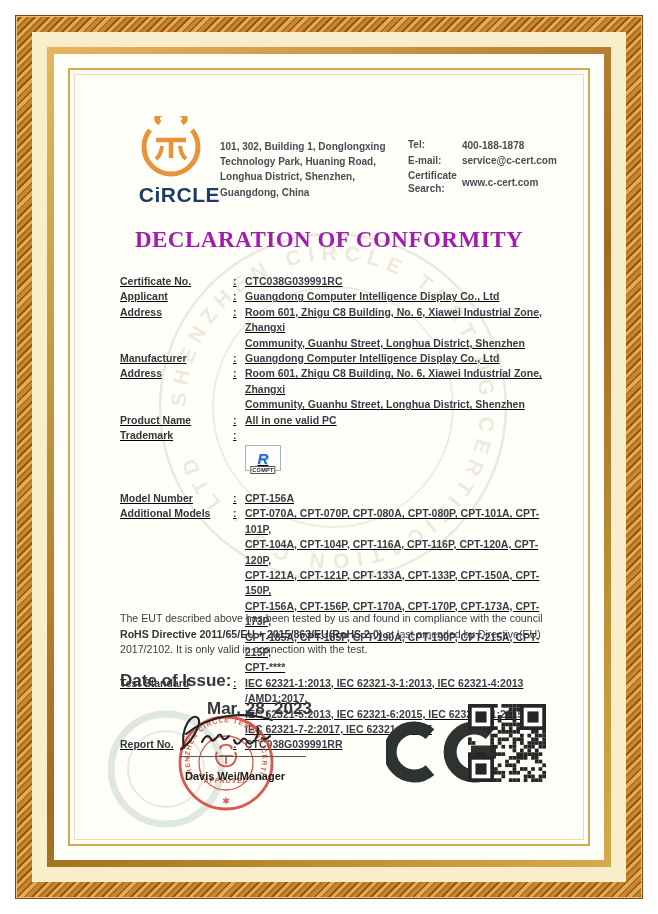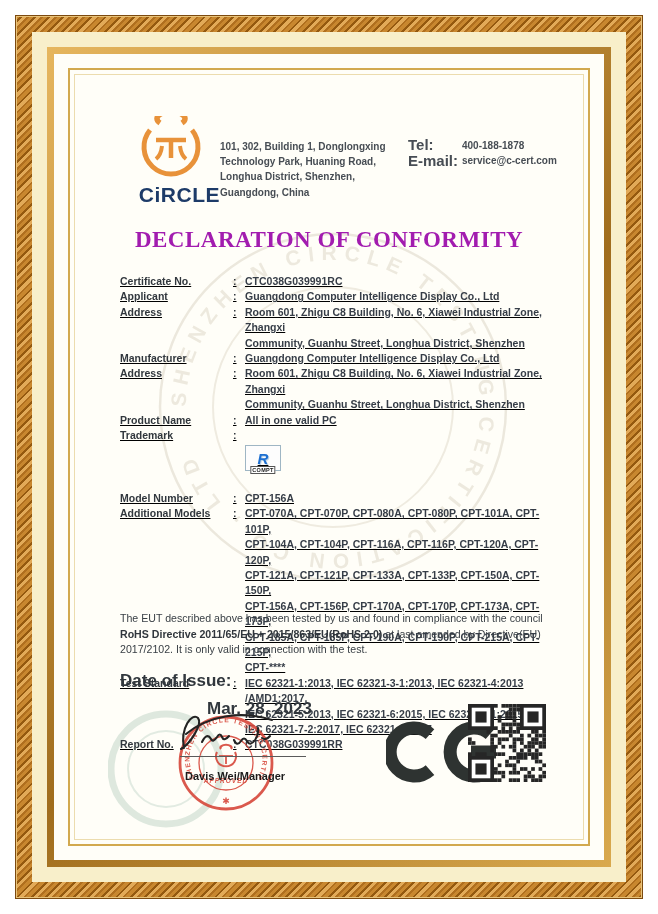--- a/index.html
+++ b/index.html
@@ -22,21 +22,21 @@
   .logo-icon{left:138px;top:116px;width:66px;height:64px;}
   .logo-text{position:absolute;left:120px;top:183px;width:100px;text-align:right;
              font-size:21px;font-weight:bold;color:#1d3b68;letter-spacing:.5px;z-index:3;}
   .company-name{position:absolute;left:220px;top:121px;font-size:11.2px;font-weight:bold;
                 color:#2c3238;word-spacing:2px;z-index:3;}
   .company-addr{position:absolute;left:220px;top:139px;font-size:10px;font-weight:bold;
                 color:#474d54;line-height:15.2px;white-space:pre-line;z-index:3;}
   .contacts{position:absolute;left:408px;top:139px;width:150px;display:flex;
             flex-direction:column;gap:3px;z-index:3;}
   .c-row{display:flex;align-items:center;}
-  .c-label{width:54px;font-size:15px;font-weight:bold;color:#474d54;line-height:12.5px;flex:none;}
+  .c-label{width:54px;font-size:10px;font-weight:bold;color:#474d54;line-height:12.5px;flex:none;}
   .c-value{font-size:10px;font-weight:bold;color:#474d54;}
   
   .doc-title{position:absolute;left:78px;right:78px;top:227px;text-align:center;
              font-family:"Liberation Serif",serif;font-size:23px;font-weight:bold;
              color:#a21caf;letter-spacing:.5px;z-index:3;}
   
   .fields{position:absolute;left:120px;top:274px;width:432px;z-index:3;text-decoration:underline;}
   .frow{display:flex;align-items:flex-start;}
   .flabel{flex:none;width:113px;font-size:10.5px;font-weight:bold;color:#31373d;line-height:15.4px;}
   .fcolon{flex:none;width:12px;font-size:10.5px;font-weight:bold;color:#31373d;line-height:15.4px;}
@@ -105,20 +105,24 @@
 Guangdong, China</div>
 
   <div class="contacts">
     <div class="c-row">
       <span class="c-label">Tel:</span>
       <span class="c-value">400-188-1878</span>
     </div>
     <div class="c-row">
       <span class="c-label">E-mail:</span>
       <span class="c-value">service@c-cert.com</span>
+    </div>
+    <div class="c-row">
+      <span class="c-label">Certificate Search:</span>
+      <span class="c-value">www.c-cert.com</span>
     </div>
   </div>
 
   <div class="doc-title">DECLARATION OF CONFORMITY</div>
 
   <div class="fields">
     <div class="frow">
       <span class="flabel">Certificate No.</span>
       <span class="fcolon">:</span>
       <span class="fvalue">CTC038G039991RC</span>

